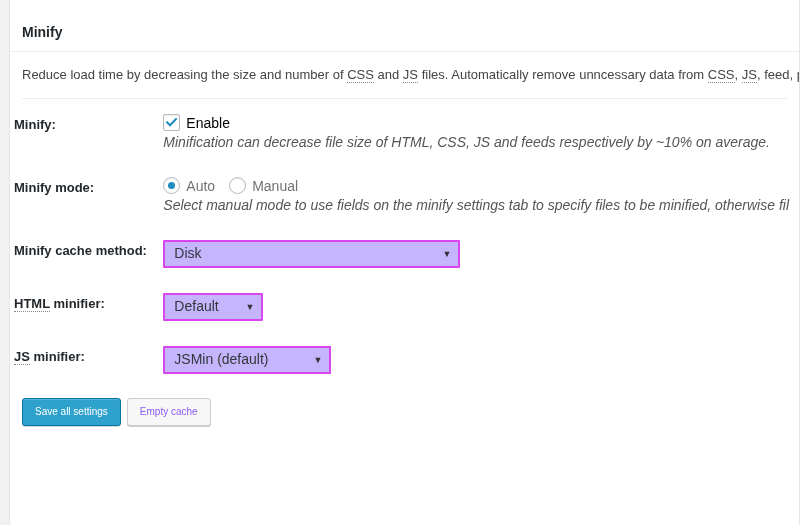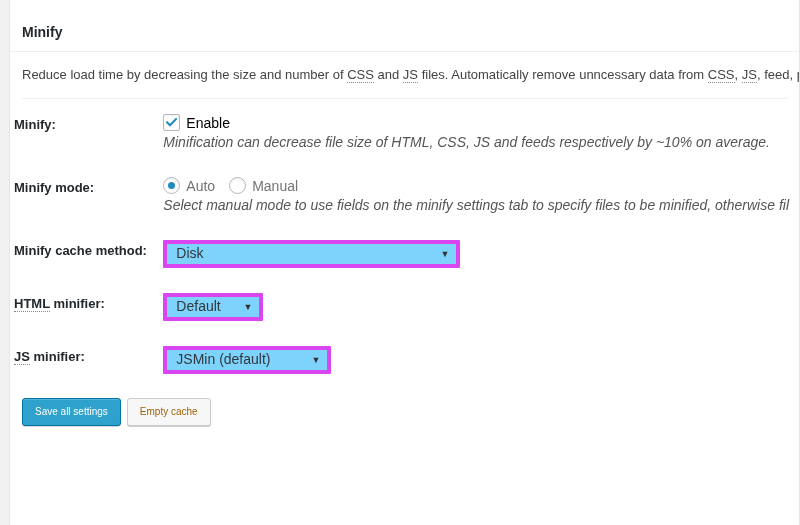--- a/index.html
+++ b/index.html
@@ -164,22 +164,22 @@
     color: #737373;
     margin-right: 14px;
   }
 
   
   .select {
     position: relative;
     display: inline-flex;
     align-items: center;
     height: 28px;
-    border: 4px solid #d946ef;
-    background: #7dd3fc;
+    border: 2px solid #d946ef;
+    background: #c4b5fd;
     box-sizing: border-box;
     padding: 0 24px 0 9px;
     font-size: 14px;
     color: #32373c;
     border-radius: 1px;
     white-space: nowrap;
   }
   .select .arrow {
     position: absolute;
     right: 7px;
@@ -216,21 +216,21 @@
   }
   .btn-primary {
     background: #2ea2cc;
     border: 1px solid #0074a2;
     color: #ffffff;
     box-shadow: inset 0 1px 0 rgba(120,200,230,.5), 0 1px 0 rgba(0,0,0,.15);
   }
   .btn-secondary {
     background: #f7f7f7;
     border: 1px solid #cccccc;
-    color: #a16207;
+    color: #8b5cf6;
     box-shadow: 0 1px 0 #cccccc;
   }
 </style>
 </head>
 <body>
 
 <div id="gutter"></div>
 
 <div id="panel">
 

